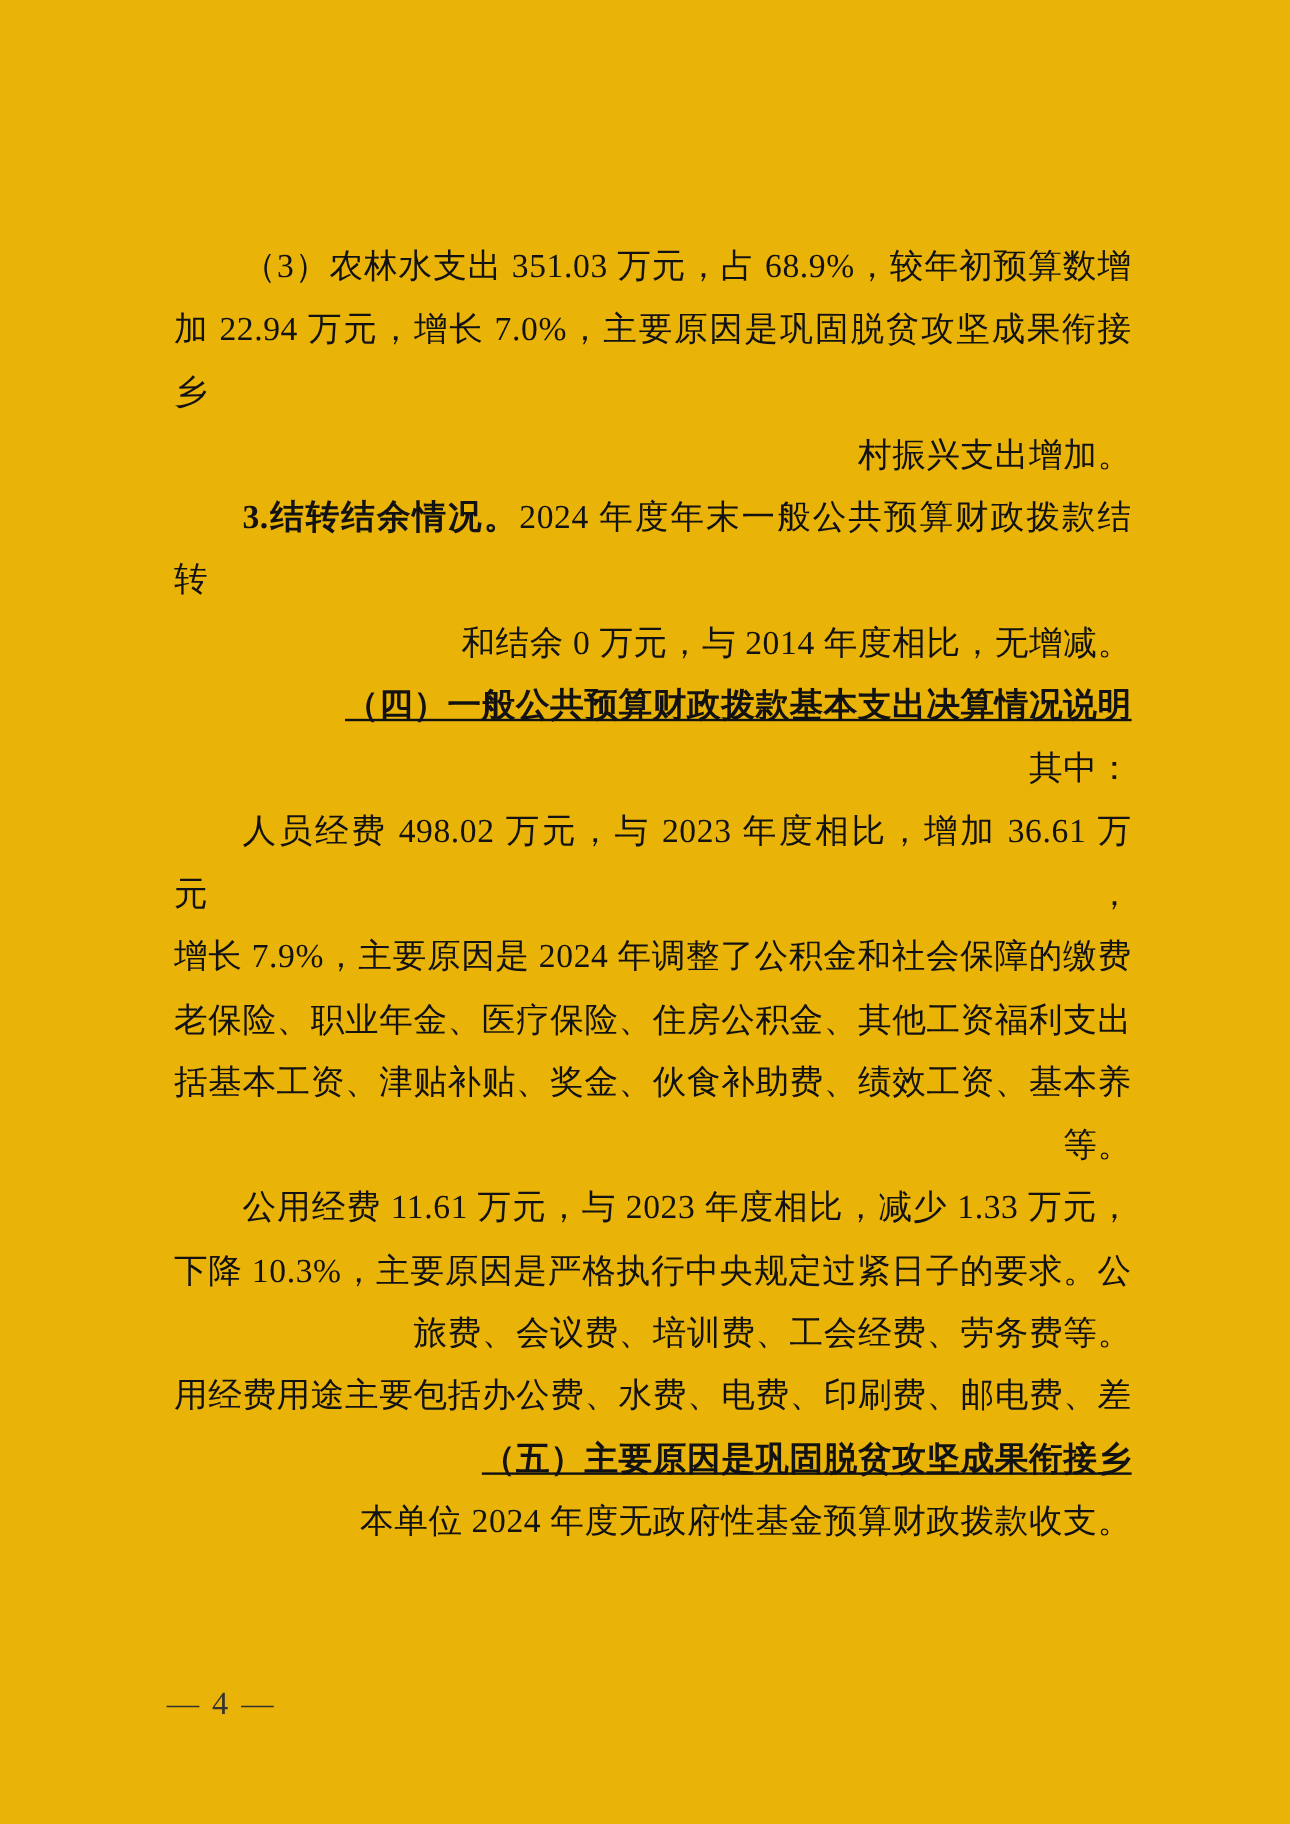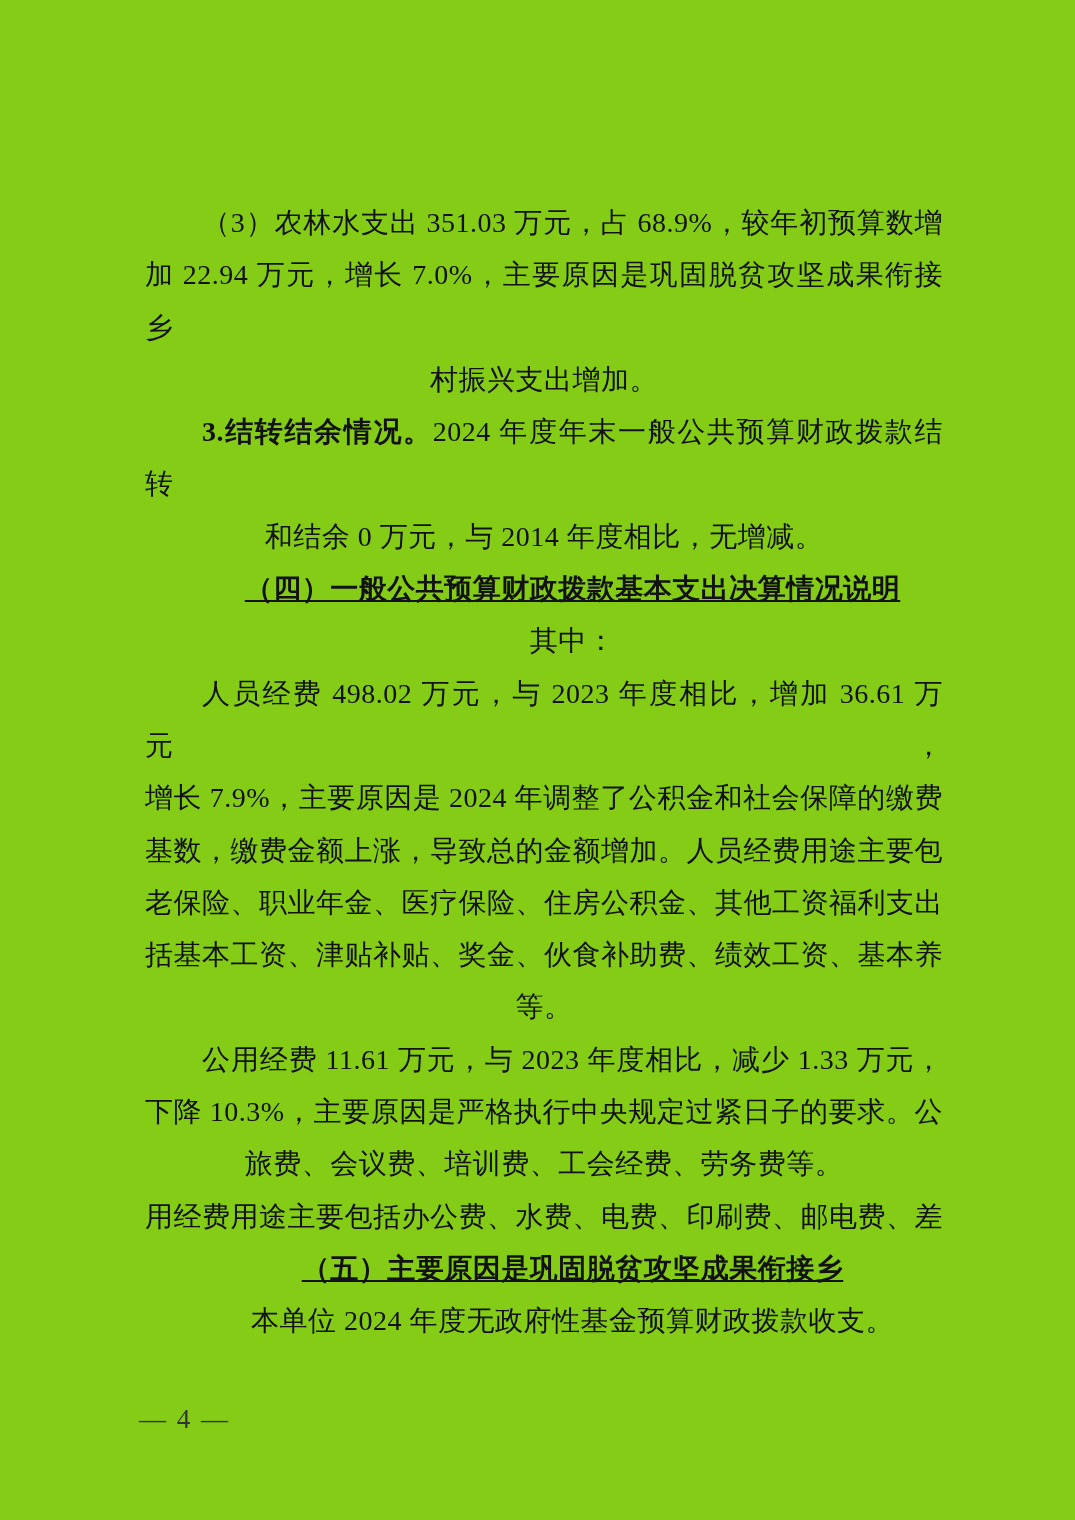--- a/index.html
+++ b/index.html
@@ -11,36 +11,36 @@
     width: 1075px;
     height: 1520px;
     position: relative;
     overflow: hidden;
     font-family: "Liberation Serif", "DejaVu Serif", serif;
     color: #121212;
   }
   .page {
     position: absolute;
     inset: 0;
-    background: #84cc16;
+    background: #eab308;
   }
   .doc-body {
     position: absolute;
     left: 145px;
     top: 197px;
     width: 798px;
   }
   .paragraph {
     margin: 0;
     padding: 0;
   }
   .line {
     font-size: 28px;
     line-height: 52.3px;
-    text-align: center;
+    text-align: right;
     letter-spacing: 0.5px;
   }
   
   .line.fill {
     text-align: justify;
     text-align-last: justify;
   }
   
   .line.first {
     text-indent: 57px;
@@ -79,21 +79,20 @@
       </div>
       <div class="paragraph heading">
         <div class="line first"><span class="">（四）一般公共预算财政拨款基本支出决算情况说明</span></div>
       </div>
       <div class="paragraph">
         <div class="line first"><span class="">其中：</span></div>
       </div>
       <div class="paragraph">
         <div class="line first fill"><span class="">人员经费 498.02 万元，与 2023 年度相比，增加 36.61 万元，</span></div>
         <div class="line fill"><span class="">增长 7.9%，主要原因是 2024 年调整了公积金和社会保障的缴费</span></div>
-        <div class="line fill"><span class="">基数，缴费金额上涨，导致总的金额增加。人员经费用途主要包</span></div>
         <div class="line fill"><span class="">老保险、职业年金、医疗保险、住房公积金、其他工资福利支出</span></div>
         <div class="line fill"><span class="">括基本工资、津贴补贴、奖金、伙食补助费、绩效工资、基本养</span></div>
         <div class="line"><span class="">等。</span></div>
       </div>
       <div class="paragraph">
         <div class="line first fill"><span class="">公用经费 11.61 万元，与 2023 年度相比，减少 1.33 万元，</span></div>
         <div class="line fill"><span class="">下降 10.3%，主要原因是严格执行中央规定过紧日子的要求。公</span></div>
         <div class="line"><span class="">旅费、会议费、培训费、工会经费、劳务费等。</span></div>
         <div class="line fill"><span class="">用经费用途主要包括办公费、水费、电费、印刷费、邮电费、差</span></div>
       </div>

